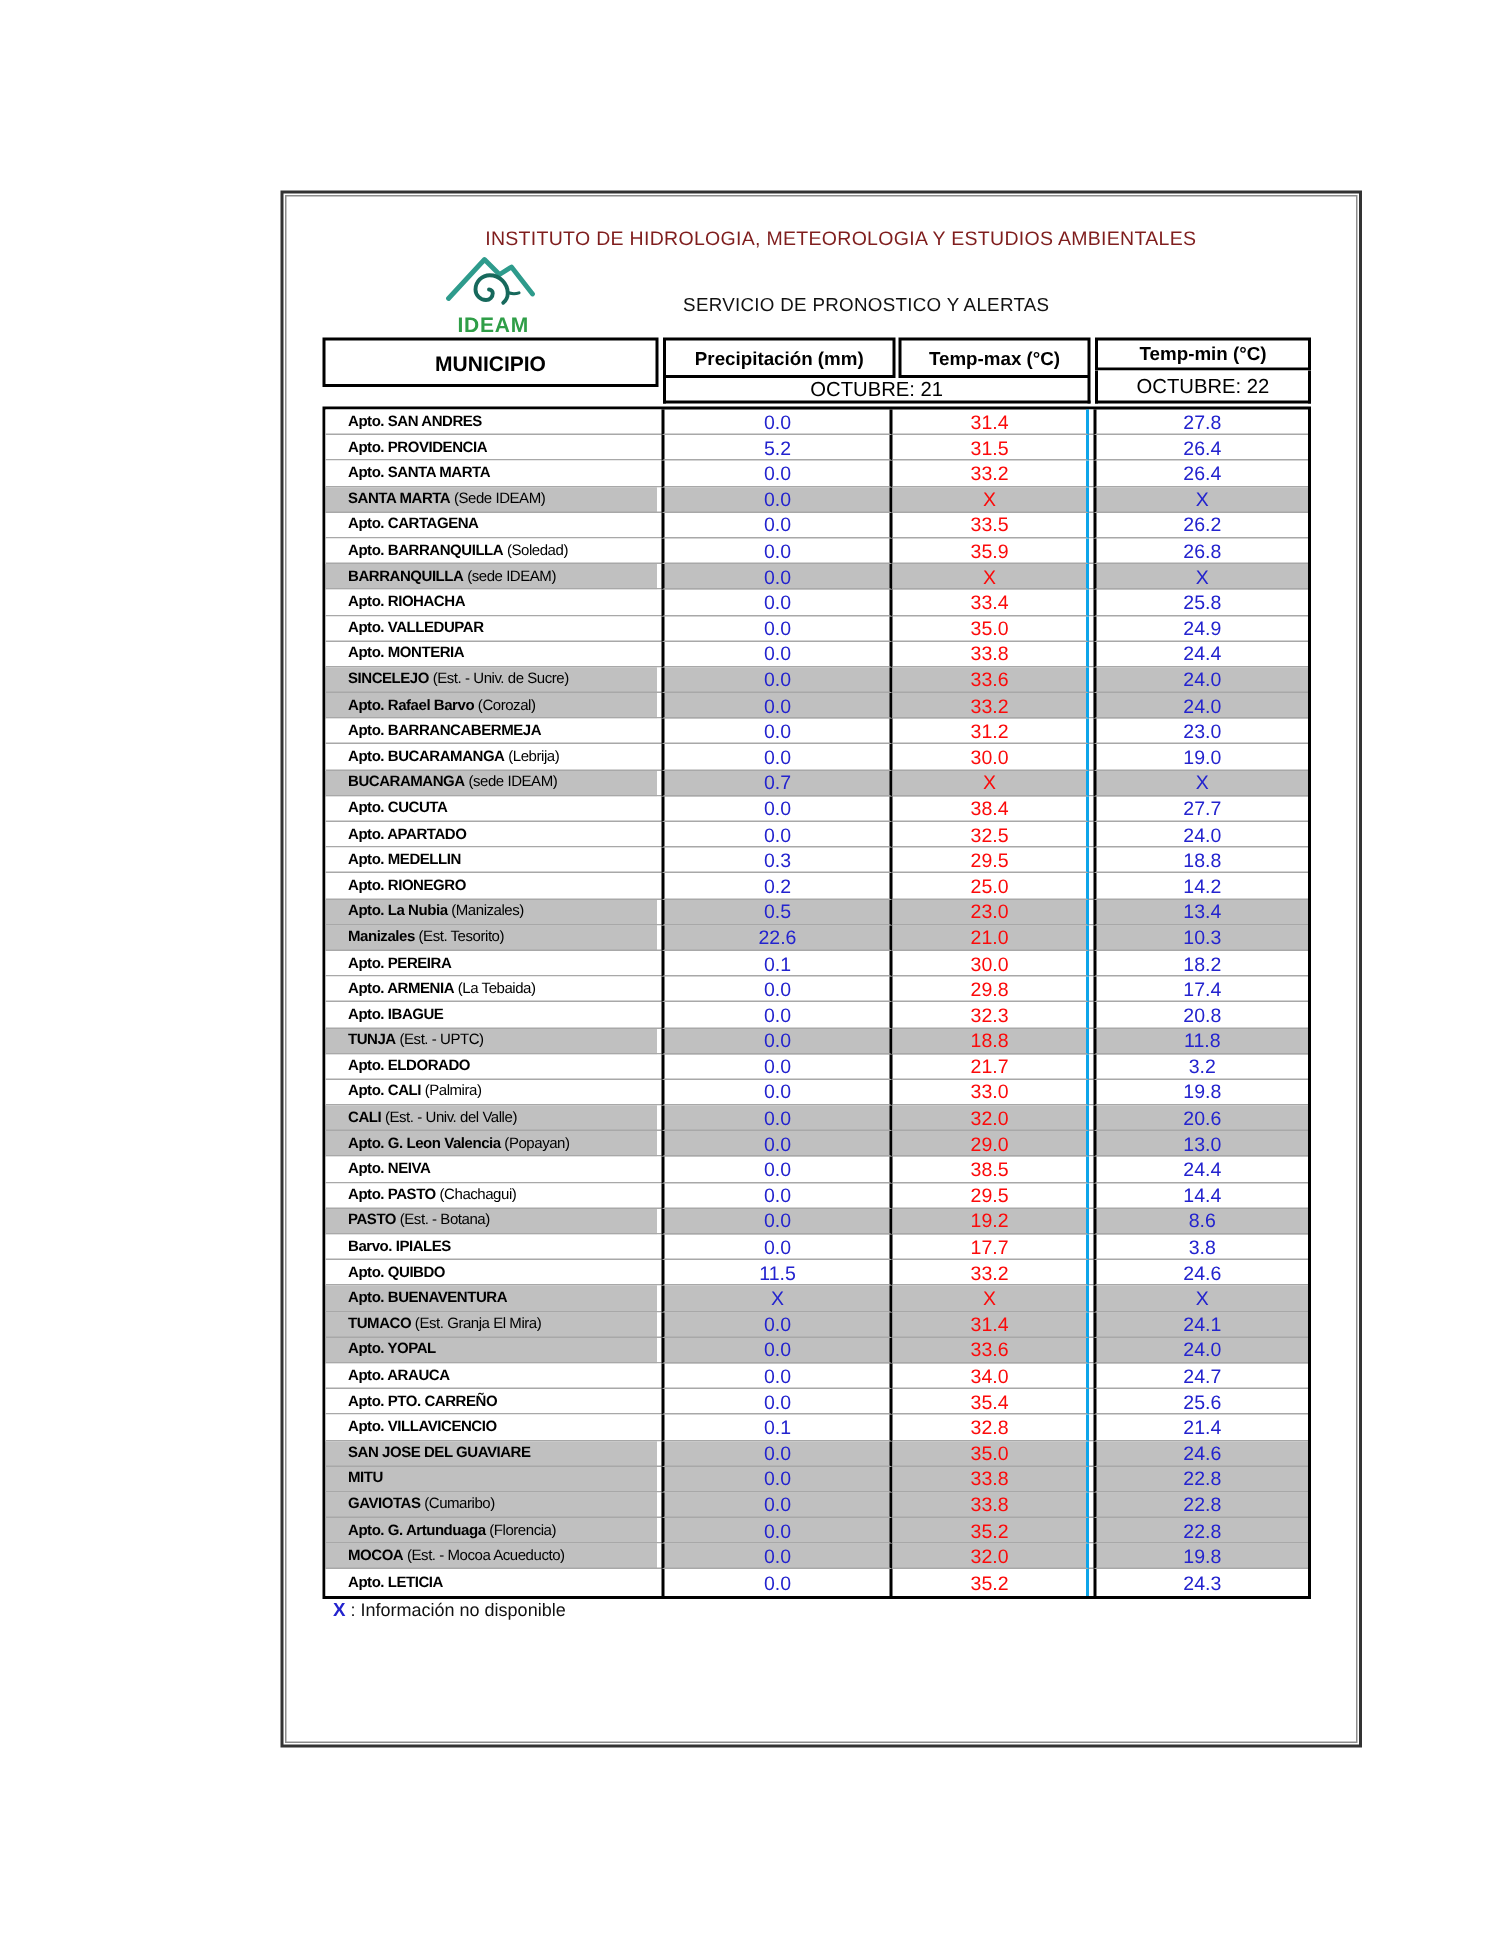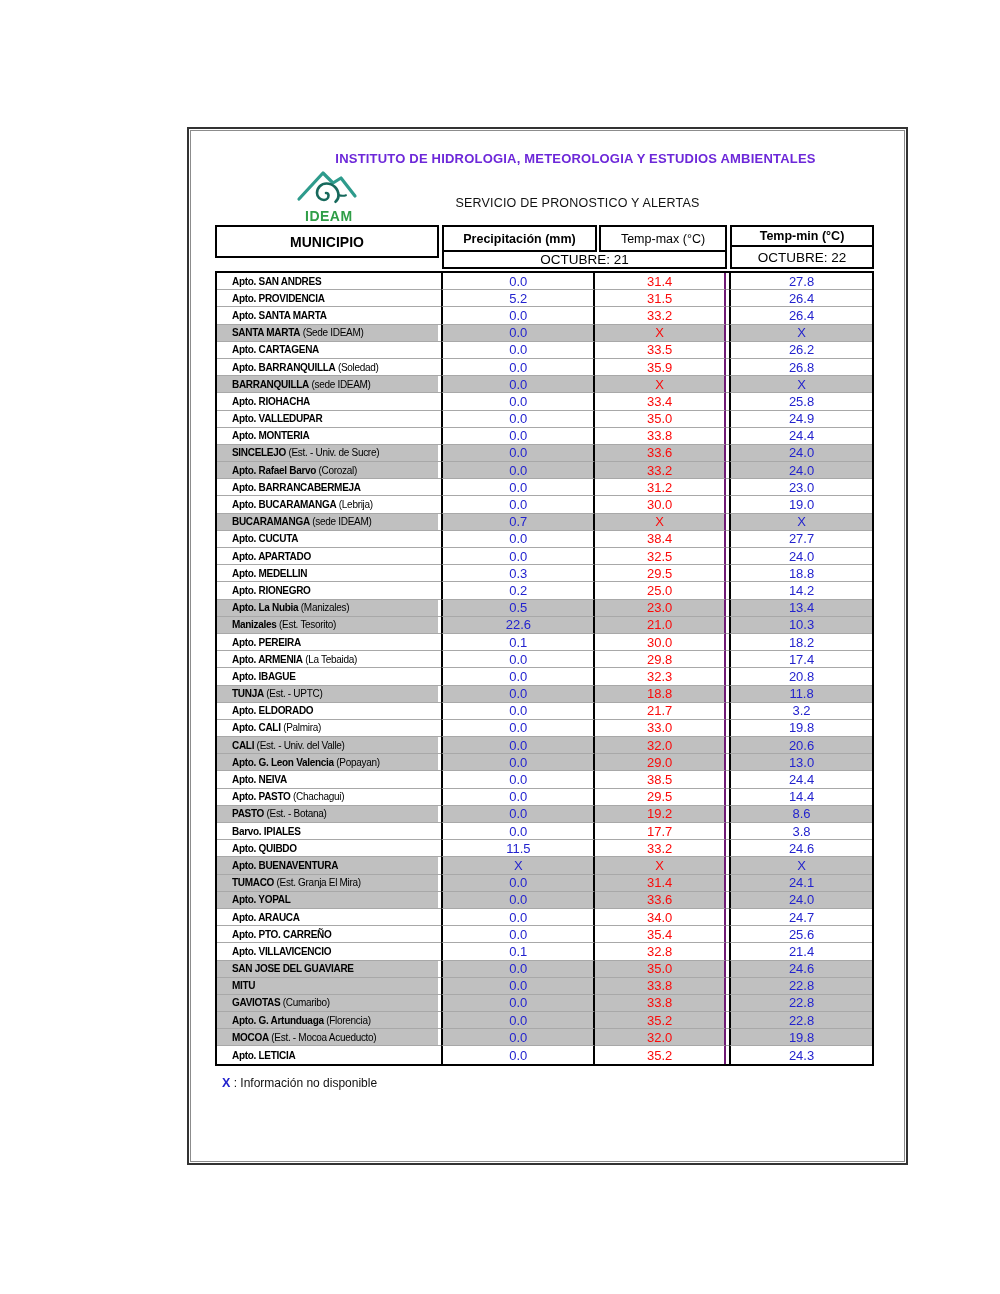--- a/index.html
+++ b/index.html
@@ -14,26 +14,25 @@
     position: absolute; left: 187px; top: 127px;
     width: 721px; height: 1038px;
     border: 2px solid #333333;
     background: #ffffff;
   }
   .frame-inner {
     position: absolute; inset: 1px;
     border: 1px solid #8c8c8c;
   }
   .institute-title {
-    position: absolute; top: 22px; left: 15px; width: 100%;
+    position: absolute; top: 22px; left: 0; width: 100%;
     padding-left: 26px;
     text-align: center;
     font-size: 13px; letter-spacing: 0.2px;
-    color: #6d28d9;
-    font-weight: bold;
+    color: #7f1d1d;
   }
   .service-title {
     position: absolute; top: 67px; left: 0; width: 100%;
     padding-left: 60px;
     text-align: center;
     font-size: 12.5px; letter-spacing: 0.2px;
     color: #111;
   }
   .logo {
     position: absolute; left: 104px; top: 36px;
@@ -49,21 +48,21 @@
   .thead { display: flex; gap: 3px; height: 44px; }
   .hbox {
     border: 2px solid #000;
     display: flex; align-items: center; justify-content: center;
     background: #fff;
   }
   .h-muni { width: 224px; height: 33px; font-weight: bold; font-size: 14px; }
   .h-mid  { width: 285px; display: flex; flex-direction: column; }
   .h-mid-top { display: flex; gap: 2px; height: 38px; }
   .h-precip { width: 155px; font-weight: bold; font-size: 12.5px; }
-  .h-tmax   { flex: 1; font-weight: normal; font-size: 12.5px; }
+  .h-tmax   { flex: 1; font-weight: bold; font-size: 12.5px; }
   .h-datespan { height: 22px; border-top: 0; font-size: 13.5px; }
   .h-right { width: 144px; display: flex; flex-direction: column; }
   .h-tmin { height: 22px; font-weight: bold; font-size: 12.5px; }
   .h-date2 { height: 22px; border-top: 0; font-size: 13.5px; }
   .head-gap { height: 2px; }
   .databox { border: 2px solid #000; background: #fff; }
   table.data {
     width: 100%; table-layout: fixed;
     border-collapse: separate; border-spacing: 0;
   }
@@ -75,27 +74,27 @@
   }
   table.data tr:last-child td { border-bottom: 0; margin-left: 13px; }
   td.muni {
     font-size: 10px; font-weight: bold; letter-spacing: -0.3px;
     padding-left: 15px; text-align: left; background: #fff;
   }
   td.muni .suffix { font-weight: normal; }
   td.gapcol { background: #fff; }
   td.val { text-align: center; font-size: 13px; }
   td.precip { border-left: 2px solid #000; border-right: 2px solid #000; }
-  td.tmax   { border-right: 2px solid #701a75; }
+  td.tmax   { border-right: 2px solid #0ea5e9; }
   td.tmin   { border-left: 2px solid #000; }
   tr.shaded td.muni, tr.shaded td.val { background: #c0c0c0; }
   .c-blue { color: #2323ce; }
   .c-red  { color: #fb0a0a; }
   .footnote {
-    margin-top: 10px; padding-left: 7px;
+    padding-left: 7px;
     font-size: 12px; color: #111;
   }
   .footnote .fsym { font-weight: bold; color: #2323ce; font-size: 12.5px; }
 </style>
 </head>
 <body>
 
 <div class="frame">
   <div class="frame-inner"></div>
 

